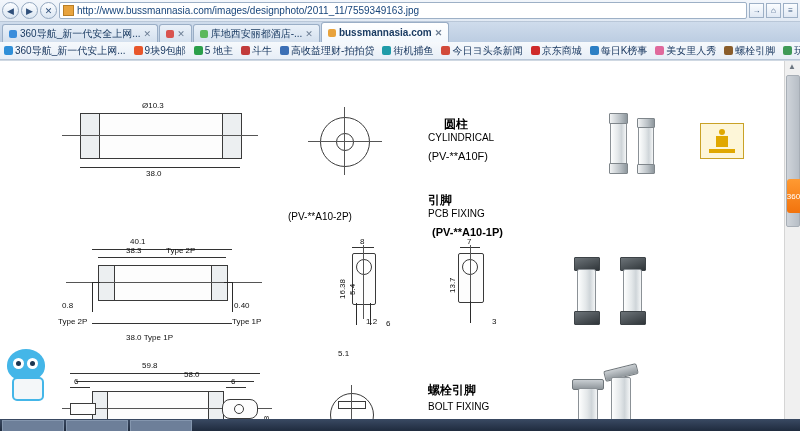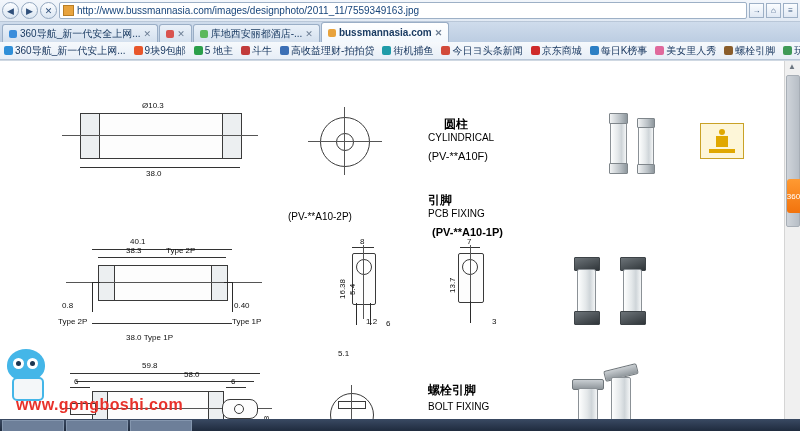--- a/index.html
+++ b/index.html
@@ -334,21 +334,20 @@
     </div>
 
     <div class="wm-face">
       <div class="head"></div>
       <div class="eye" style="left:9px"></div>
       <div class="eye" style="left:23px"></div>
       <div class="pup" style="left:12px"></div>
       <div class="pup" style="left:26px"></div>
       <div class="body"></div>
     </div>
-    <div class="wm-url">www.gongboshi.com</div>
   </div>
 
   <div class="vscroll">
     <div class="arrow" style="top:1px">▲</div>
     <div class="vthumb" style="top:14px"></div>
     <div class="arrow" style="top:358px">▼</div>
   </div>
 
   <div class="floatr">360</div>
 </div>

